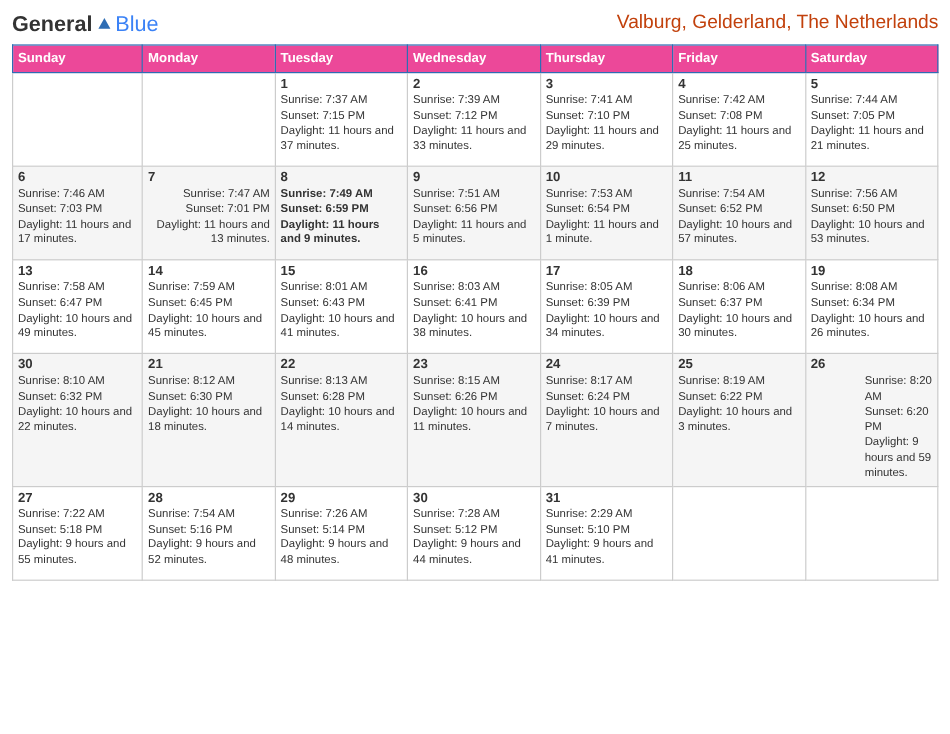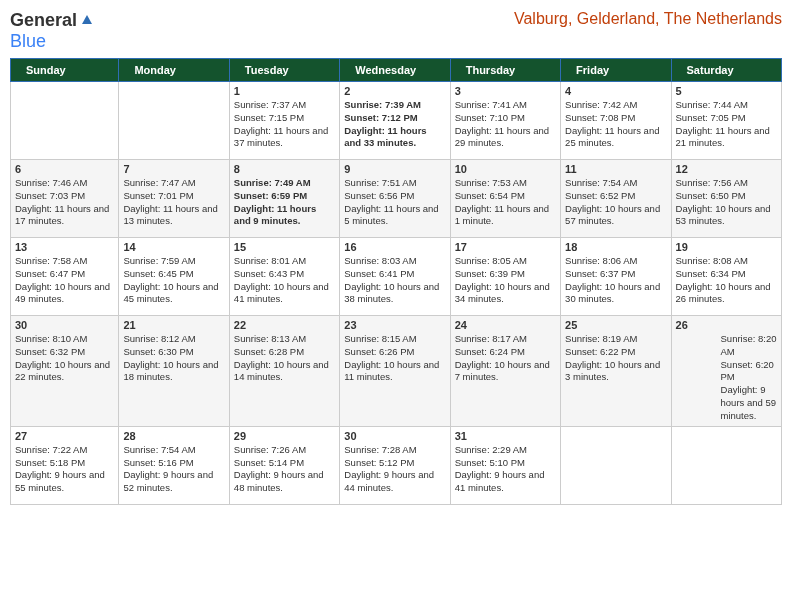--- a/index.html
+++ b/index.html
@@ -11,21 +11,20 @@
       padding: 10px;
     }
     .header {
       display: flex;
       justify-content: space-between;
       align-items: flex-start;
       margin-bottom: 6px;
     }
     .logo {
       display: flex;
-      flex-direction: column;
       align-items: flex-start;
     }
     .logo-line {
       display: flex;
       align-items: center;
     }
     .title-section {
       text-align: right;
     }
     .month-title {
@@ -36,23 +35,23 @@
     .location-title {
       font-size: 16px;
       color: #c2410c;
     }
     table {
       width: 100%;
       border-collapse: collapse;
       font-size: 10px;
     }
     th {
-      background-color: #14532d;
+      background-color: #ec4899;
       color: white;
-      padding: 5px 15px;
+      padding: 5px 4px;
       text-align: left;
       font-size: 11px;
       font-weight: bold;
       border: 1px solid #2e6db4;
     }
     td {
       border: 1px solid #ccc;
       vertical-align: top;
       padding: 3px 4px;
       height: 78px;
@@ -118,21 +117,21 @@
         <td class="empty-cell"></td>
         <td class="empty-cell"></td>
         <td>
           <span class="day-num">1</span>
           <div class="day-info" style="white-space: pre-line;">Sunrise: 7:37 AM
 Sunset: 7:15 PM
 Daylight: 11 hours and 37 minutes.</div>
         </td>
         <td>
           <span class="day-num">2</span>
-          <div class="day-info" style="white-space: pre-line; font-weight: bold;">Sunrise: 7:39 AM
+          <div class="day-info" style="white-space: pre-line;">Sunrise: 7:39 AM
 Sunset: 7:12 PM
 Daylight: 11 hours and 33 minutes.</div>
         </td>
         <td>
           <span class="day-num">3</span>
           <div class="day-info" style="white-space: pre-line;">Sunrise: 7:41 AM
 Sunset: 7:10 PM
 Daylight: 11 hours and 29 minutes.</div>
         </td>
         <td>
@@ -150,21 +149,21 @@
       </tr>
       <tr>
         <td>
           <span class="day-num">6</span>
           <div class="day-info" style="white-space: pre-line;">Sunrise: 7:46 AM
 Sunset: 7:03 PM
 Daylight: 11 hours and 17 minutes.</div>
         </td>
         <td>
           <span class="day-num">7</span>
-          <div class="day-info" style="white-space: pre-line;">Sunrise: 7:47 AM
+          <div class="day-info" style="white-space: pre-line; text-align: right;">Sunrise: 7:47 AM
 Sunset: 7:01 PM
 Daylight: 11 hours and 13 minutes.</div>
         </td>
         <td>
           <span class="day-num">8</span>
           <div class="day-info" style="white-space: pre-line; font-weight: bold;">Sunrise: 7:49 AM
 Sunset: 6:59 PM
 Daylight: 11 hours and 9 minutes.</div>
         </td>
         <td>

